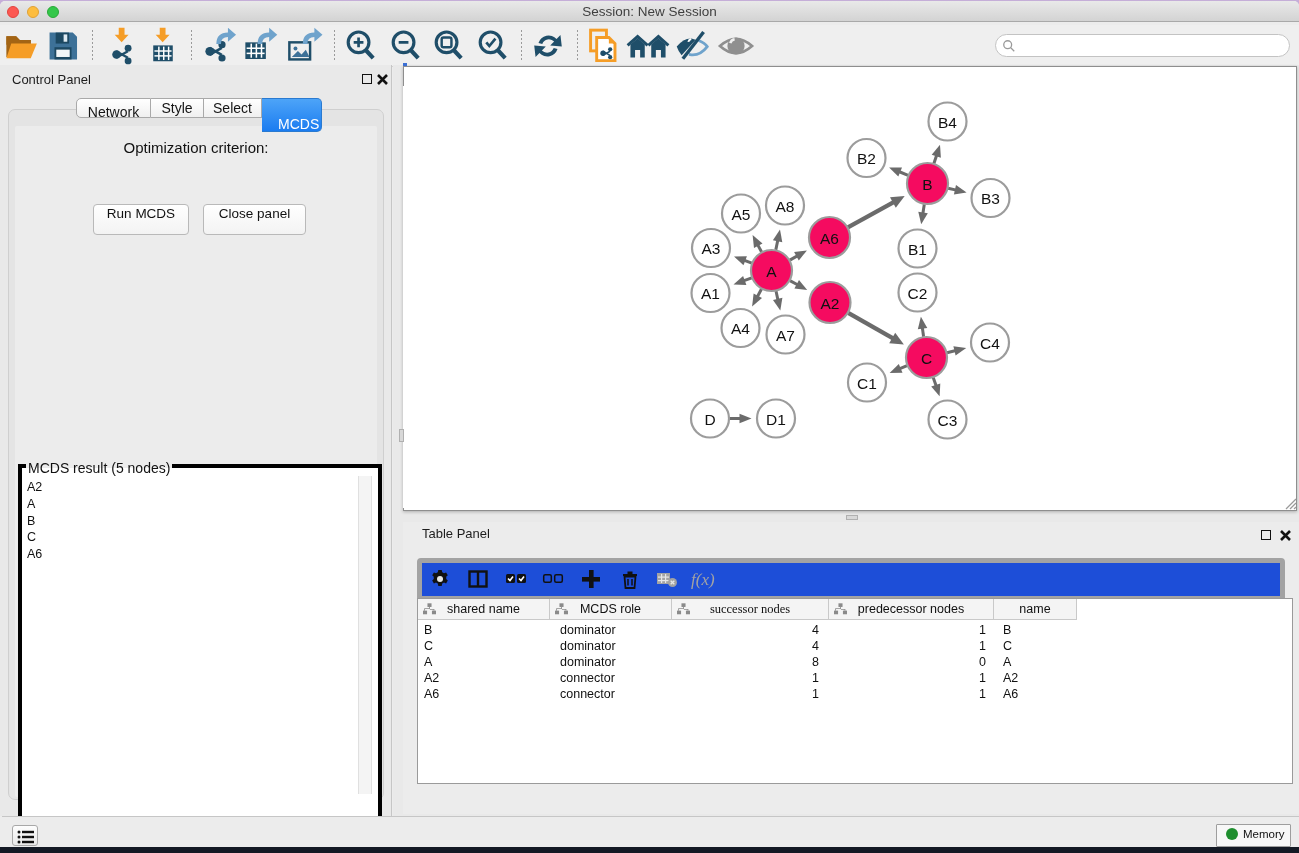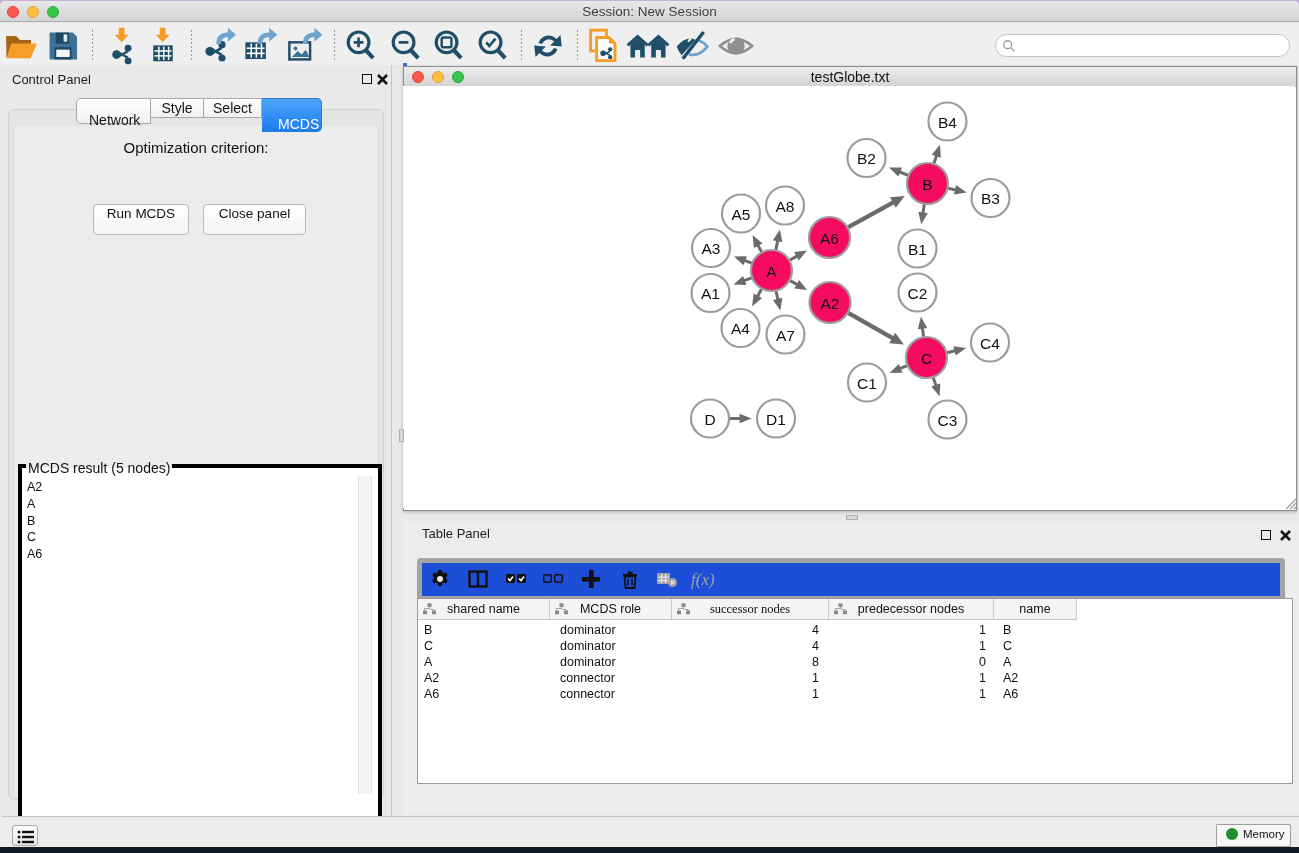--- a/index.html
+++ b/index.html
@@ -237,46 +237,40 @@
       </div>
     </div>
 
   <div class="cpanel">
     <div class="ptitle" style="top:7px;">Control Panel</div>
       <div style="position:absolute;left:362px;top:9px;width:10px;height:10px;border:1.5px solid #111;"></div>
       <svg style="position:absolute;left:377px;top:9px;" width="11" height="11" viewBox="0 0 11 11">
         <path d="M1 1 L10 10 M10 1 L1 10" stroke="#111" stroke-width="2.6"></path>
       </svg>
     <div class="tabs">
-      <div class="tab first" style="width:75px;padding:12px;">Network</div>
+      <div class="tab first" style="width:75px;padding:4px;">Network</div>
         <div class="tab" style="width:53px;padding:0;">Style</div>
         <div class="tab" style="width:58px;padding:0;">Select</div>
         <div class="tab last sel" style="width:60px;padding:16px;">MCDS</div>
     </div>
     <div class="cframe">
         <div class="cinner"></div>
       <div class="optlbl">Optimization criterion:</div>
       <div class="btn" style="left:84px; width:96px;">Run MCDS</div>
       <div class="btn" style="left:194px; width:103px;">Close panel</div>
       <div class="group">
         <div class="grouplbl">MCDS result (5 nodes)</div>
         <div class="glist">A2<br>A<br>B<br>C<br>A6</div>
         <div class="gscroll"></div>
       </div>
     </div>
   </div>
 
   <div class="mdi"></div>
   <div class="netwin">
-    <div class="nettitle">
-      <div class="tl" style="left:8px; top:4px; background:#fc5852; border:0.5px solid #e1443f;"></div>
-      <div class="tl" style="left:28px; top:4px; background:#fdbd3f; border:0.5px solid #e0a135;"></div>
-      <div class="tl" style="left:48px; top:4px; background:#34c74a; border:0.5px solid #2aa838;"></div>
-      <div class="title" style="line-height:20px; color:#111; font-size:14px;">testGlobe.txt</div>
-    </div>
     <div class="netcanvas" id="netcanvas"><svg width="894" height="424" viewBox="403 85 894 424" font-family="Liberation Sans, sans-serif">
           <line x1="751.8" y1="276.8" x2="743.3" y2="279.9" stroke="#6b6b6b" stroke-width="3.0"></line>
 <polygon points="733.5,283.5 743.1,274.9 746.4,283.9" fill="#6b6b6b"></polygon>
 <line x1="751.8" y1="262.2" x2="743.8" y2="259.2" stroke="#6b6b6b" stroke-width="3.0"></line>
 <polygon points="734.0,255.5 746.9,255.2 743.5,264.2" fill="#6b6b6b"></polygon>
 <line x1="761.5" y1="288.0" x2="757.1" y2="296.2" stroke="#6b6b6b" stroke-width="3.0"></line>
 <polygon points="752.1,305.4 753.6,292.6 762.0,297.1" fill="#6b6b6b"></polygon>
 <line x1="761.6" y1="251.0" x2="757.5" y2="243.4" stroke="#6b6b6b" stroke-width="3.0"></line>
 <polygon points="752.6,234.1 762.5,242.4 754.0,246.9" fill="#6b6b6b"></polygon>
 <line x1="776.0" y1="290.0" x2="778.0" y2="299.3" stroke="#6b6b6b" stroke-width="3.0"></line>

